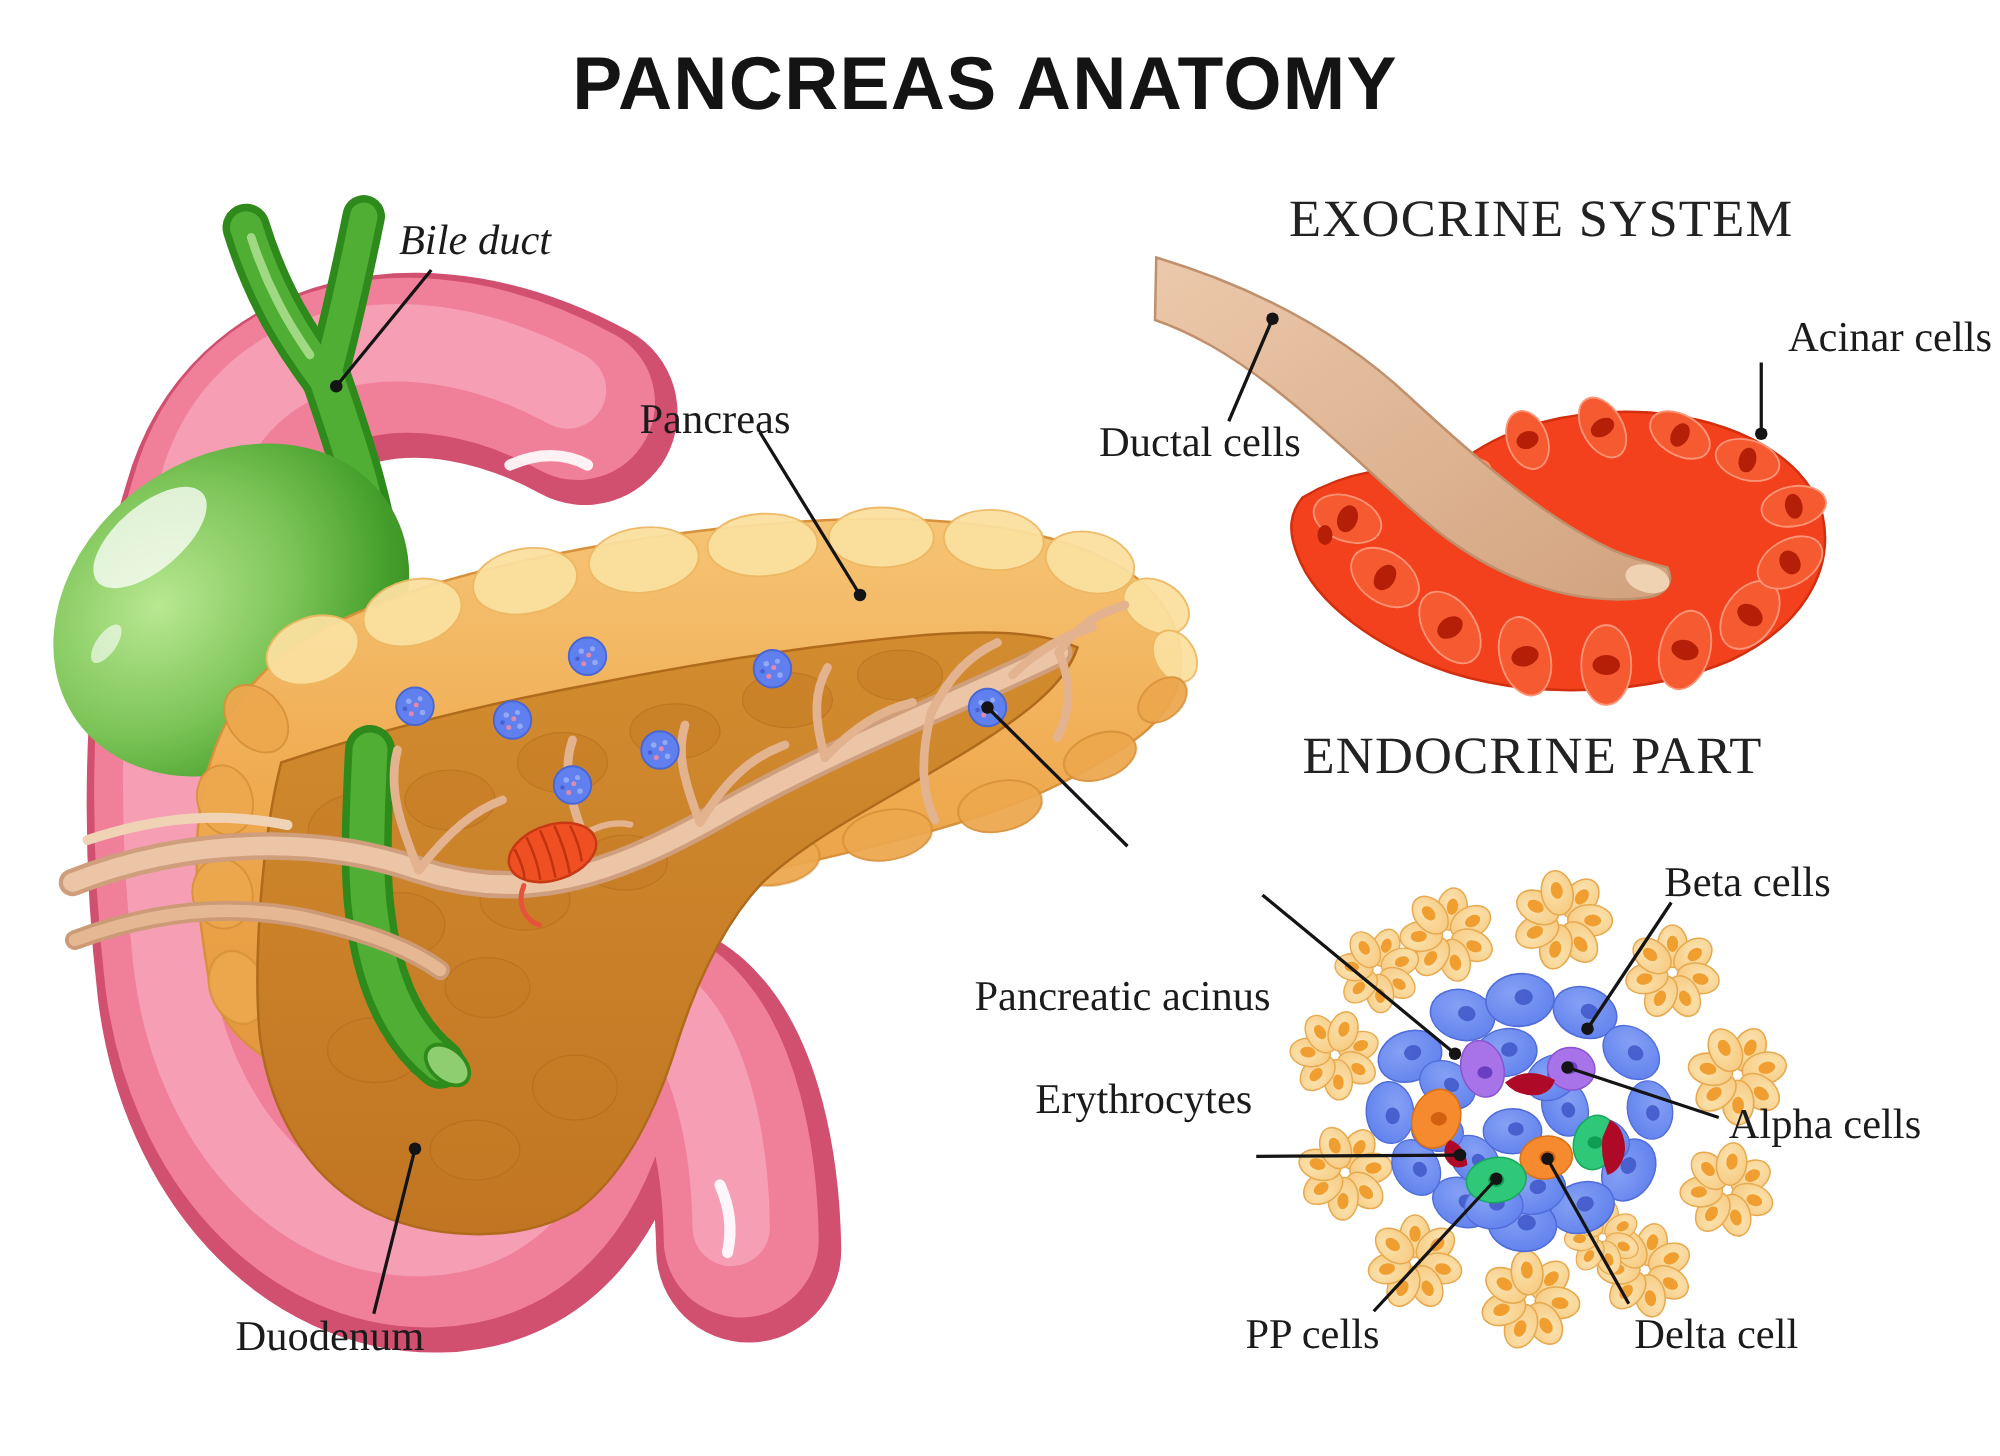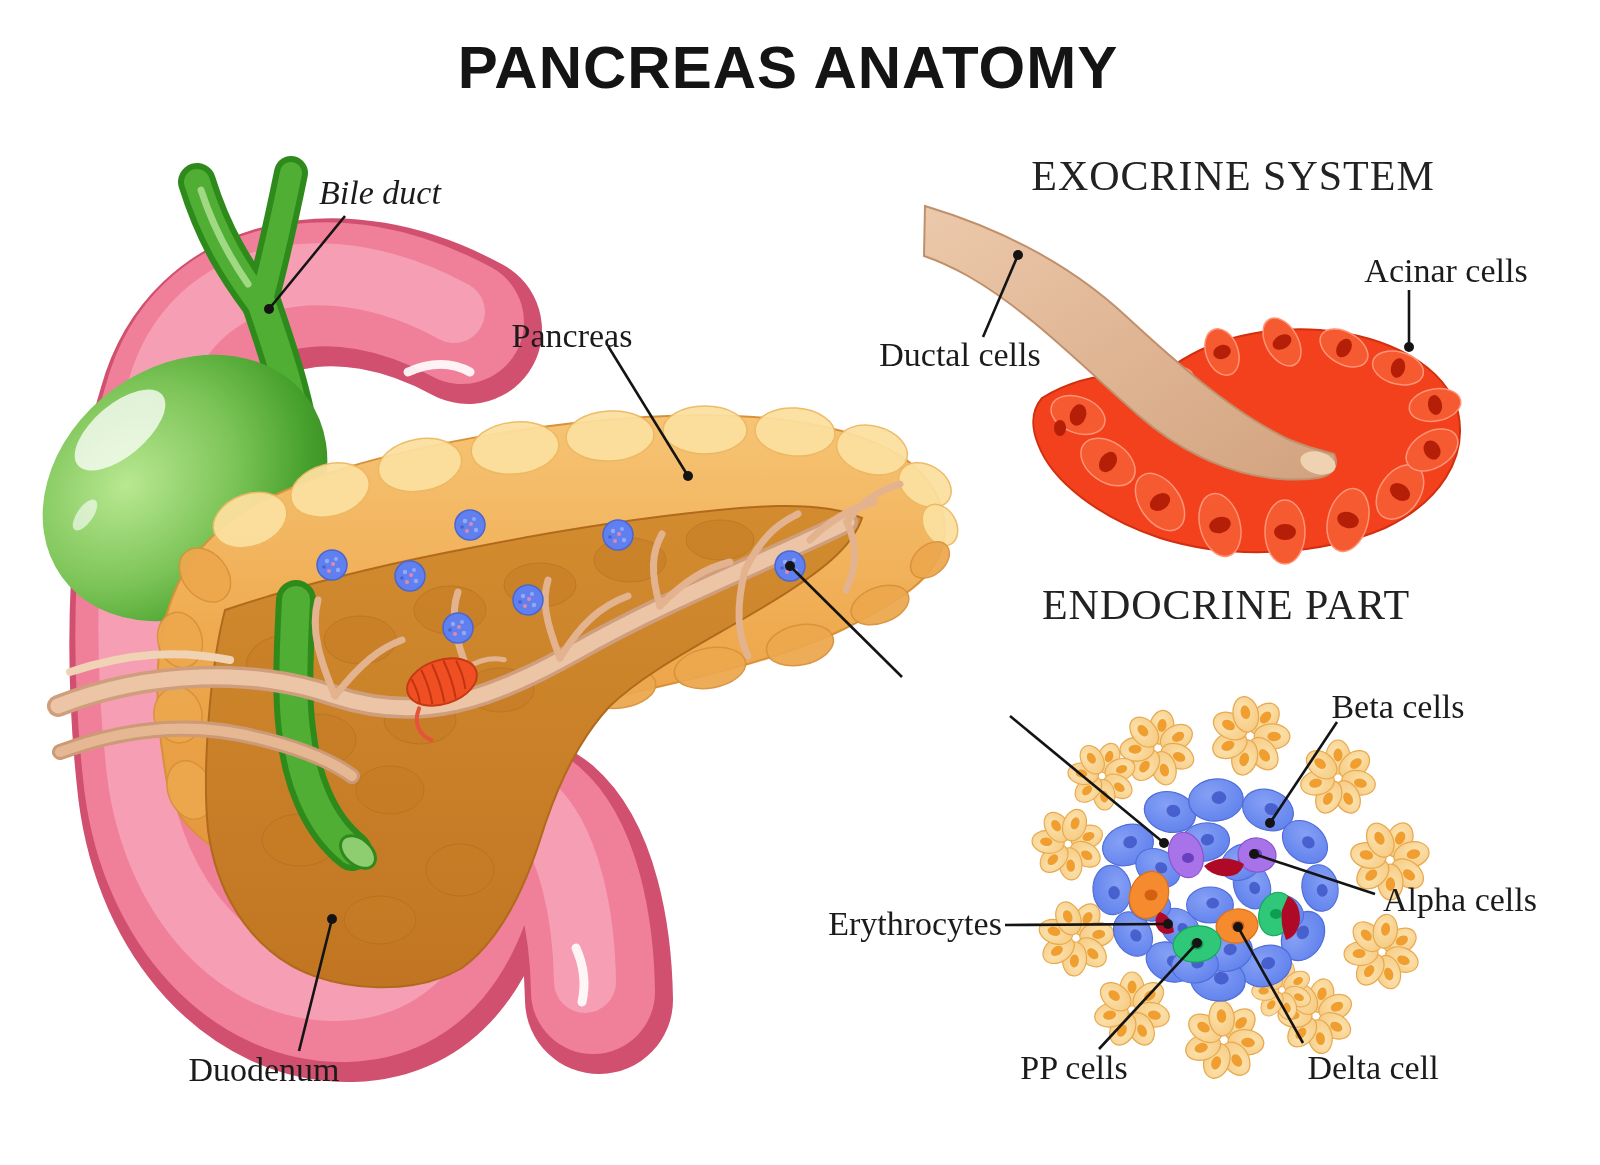--- a/index.html
+++ b/index.html
@@ -370,20 +370,21 @@
 </svg>
 
   <div class="title" style="left:788px;top:67px;">PANCREAS ANATOMY</div>
 
   <div class="label heading" style="left:1233px;top:176px;">EXOCRINE SYSTEM</div>
   <div class="label heading" style="left:1226px;top:605px;">ENDOCRINE PART</div>
 
   <div class="label" style="left:380px;top:193px;font-style:italic;">Bile duct</div>
   <div class="label" style="left:572px;top:336px;">Pancreas</div>
   <div class="label" style="left:264px;top:1070px;">Duodenum</div>
+  <div class="label" style="left:898px;top:798px;">Pancreatic acinus</div>
   <div class="label" style="left:960px;top:355px;">Ductal cells</div>
-  <div class="label" style="left:1446px;top:271px;text-align:right;">Acinar cells</div>
+  <div class="label" style="left:1512px;top:271px;text-align:right;">Acinar cells</div>
   <div class="label" style="left:1398px;top:707px;">Beta cells</div>
   <div class="label" style="left:1460px;top:900px;">Alpha cells</div>
-  <div class="label" style="left:915px;top:924px;">Erythrocytes</div>
-  <div class="label" style="left:1050px;top:1068px;margin-left:24px;">PP cells</div>
+  <div class="label" style="left:915px;top:880px;">Erythrocytes</div>
+  <div class="label" style="left:1050px;top:1068px;">PP cells</div>
   <div class="label" style="left:1373px;top:1068px;">Delta cell</div>
 </div>
 
 </body></html>

